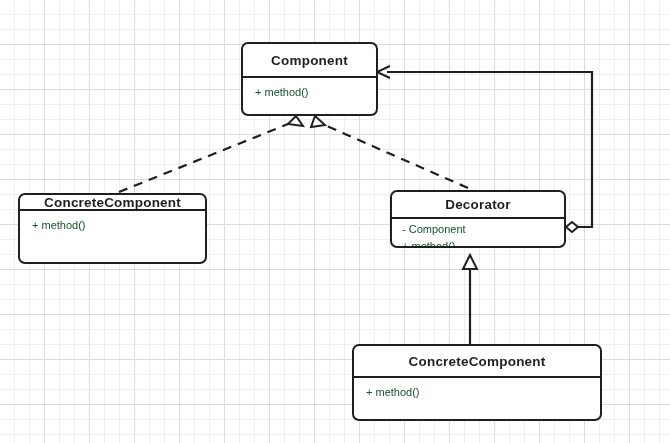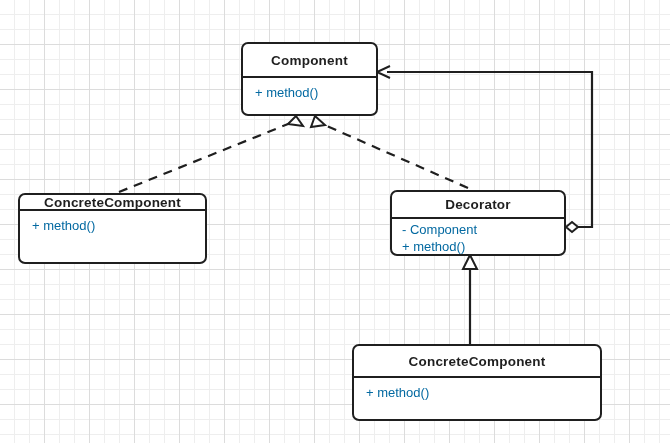--- a/index.html
+++ b/index.html
@@ -49,36 +49,36 @@
     display: flex;
     align-items: center;
     justify-content: center;
     font-size: 13.5px;
     letter-spacing: 0.2px;
   }
   .uml-members {
     box-sizing: border-box;
     width: 100%;
     padding: 6px 12px 4px 12px;
-    color: #0369a1;
-    font-size: 13px;
+    color: #14532d;
+    font-size: 11px;
     line-height: 17px;
   }
   .member-line {
     white-space: pre;
   }
 
   
   #box-component      { left: 241px; top: 42px;  width: 137px; height: 74px; }
   #box-component .uml-title { height: 34px; }
 
   #box-concrete-component { left: 18px; top: 193px; width: 189px; height: 71px; }
   #box-concrete-component .uml-title { height: 16px; }
 
-  #box-decorator      { left: 390px; top: 190px; width: 176px; height: 66px; }
+  #box-decorator      { left: 390px; top: 190px; width: 176px; height: 58px; }
   #box-decorator .uml-title { height: 27px; }
   #box-decorator .uml-members { padding: 2px 10px 2px 10px; line-height: 17px; }
 
   #box-concrete-decorator { left: 352px; top: 344px; width: 250px; height: 77px; }
   #box-concrete-decorator .uml-title { height: 32px; }
 </style>
 </head>
 <body>
 
 <div id="canvas">

